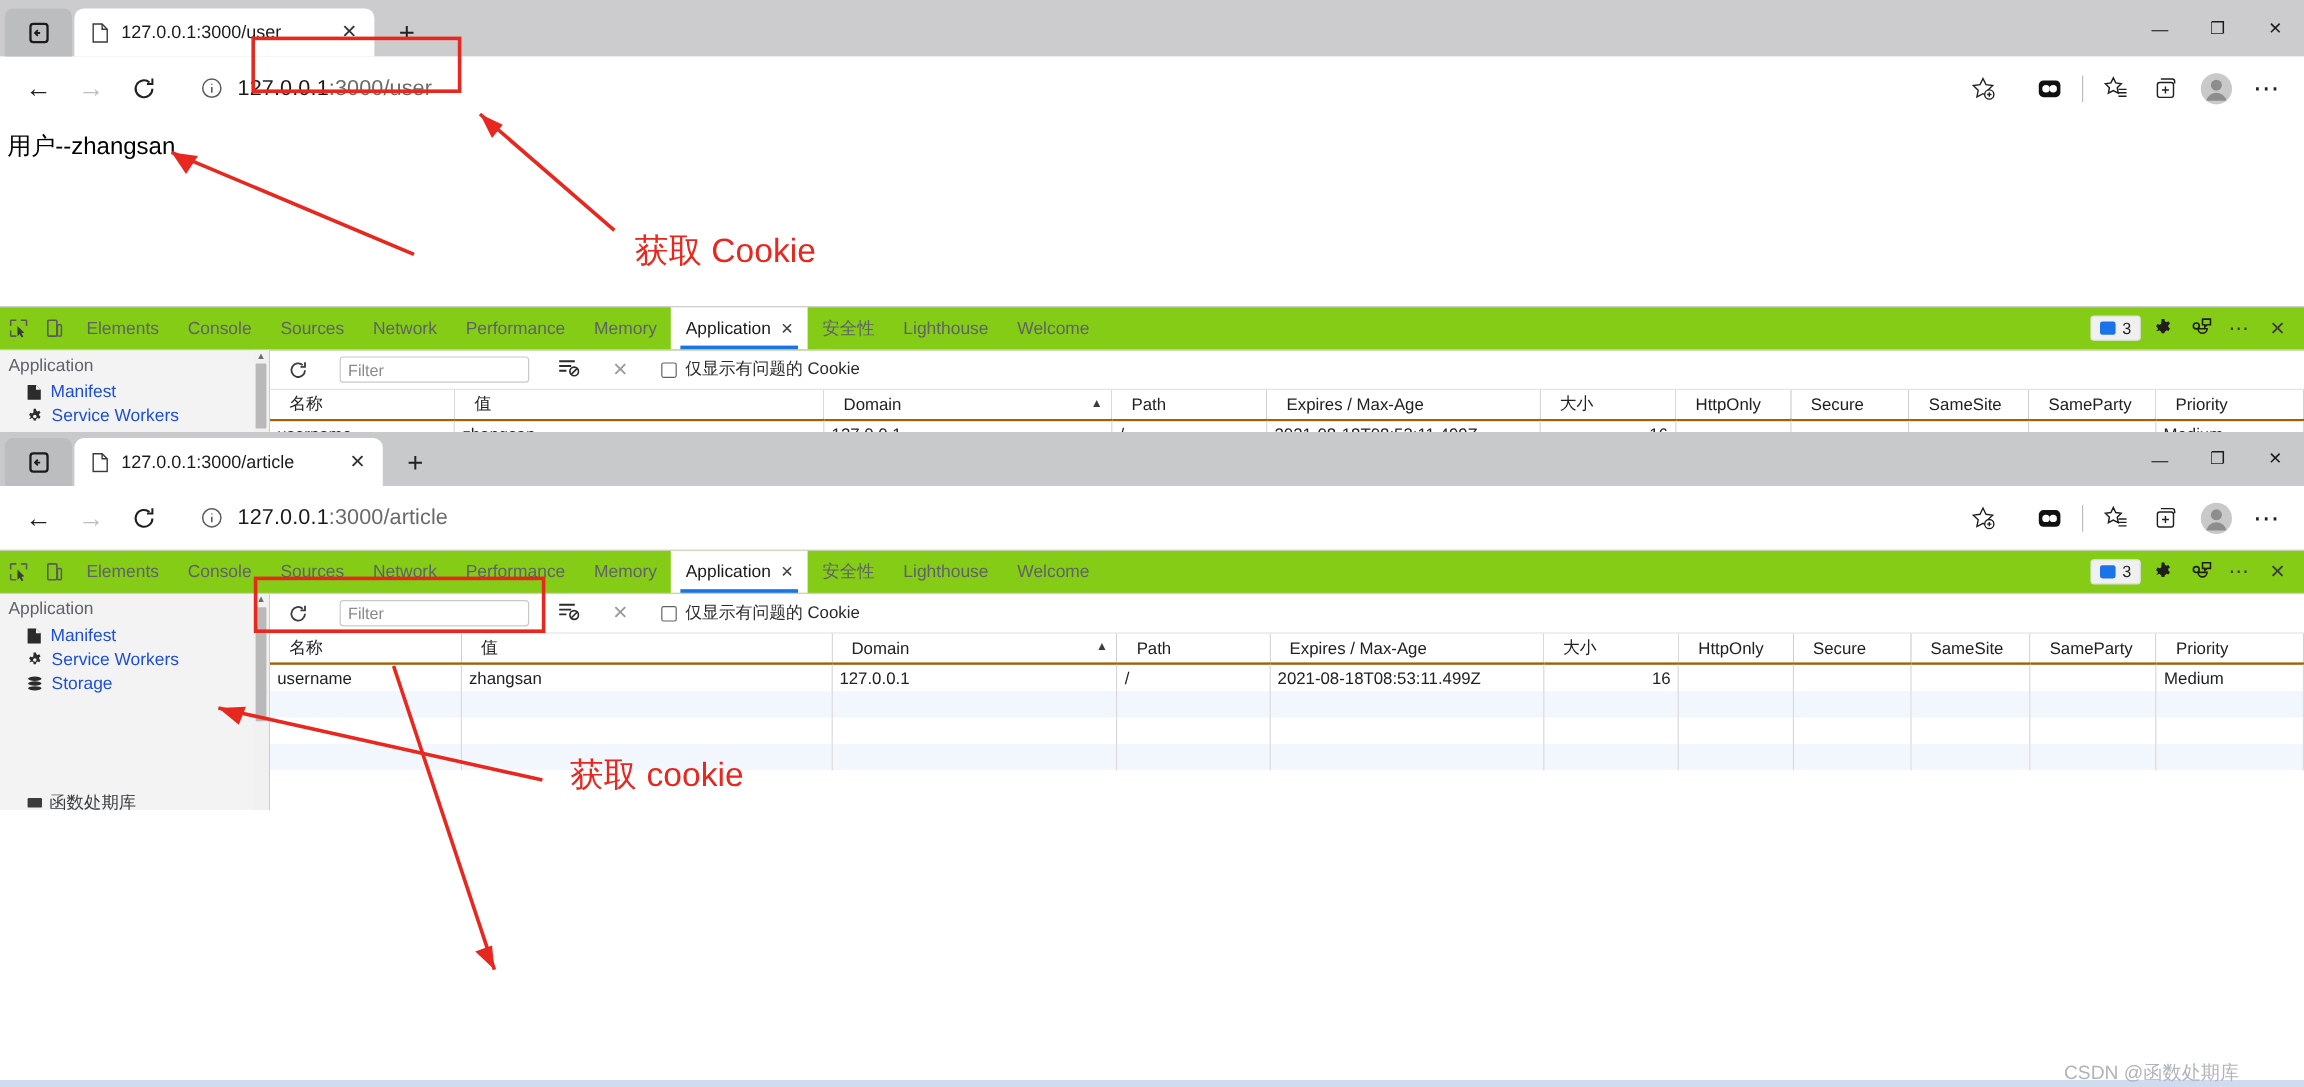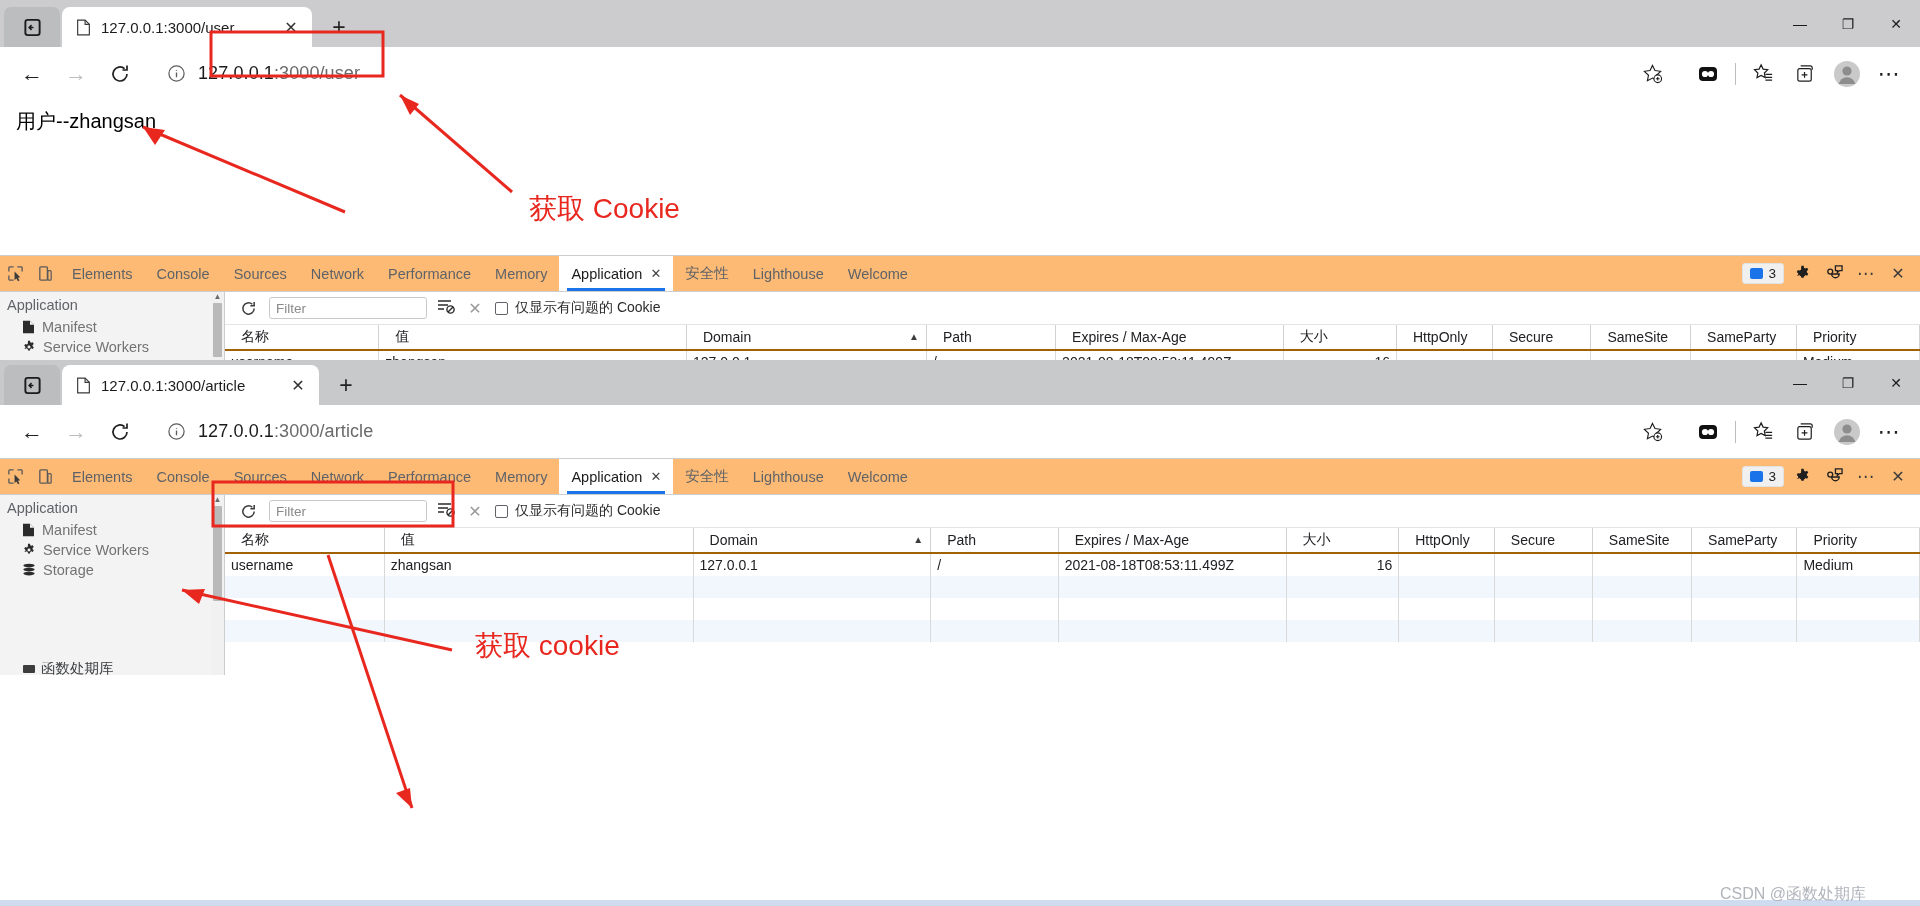--- a/index.html
+++ b/index.html
@@ -50,49 +50,49 @@
   .omni-info { width: 28px; height: 28px; display: flex; align-items: center; justify-content: center;
      color: #5c5c5c; }
   .omni-url { font-size: 18px; color: #1b1b1b; margin-left: 8px; letter-spacing: .1px; white-space: nowrap; }
   .omni-url .dim { color: #6a6a6a; }
   .omni-right { margin-left: auto; display: flex; align-items: center; }
   .toolicon { width: 42px; height: 40px; display: flex; align-items: center; justify-content: center; color: #1f1f1f; }
   .divider-v { width: 1px; height: 22px; background: #bdbdbd; margin: 0 6px; }
 
   
   .pagebody { background: #ffffff; }
-  .page-text { font-size: 20px; color: #000000; padding-left: 16px; padding-top: 8px; }
+  .page-text { font-size: 20px; color: #000000; padding-left: 6px; padding-top: 8px; }
 
   
   .devtools { background: #ffffff; border-top: 1px solid #cdcdcd; }
-  .dt-tabbar { height: 36px; background: #fdba74; display: flex; align-items: stretch;
+  .dt-tabbar { height: 36px; background: #84cc16; display: flex; align-items: stretch;
      border-bottom: 1px solid #cdcdcd; position: relative; }
   .dt-iconbtn { width: 30px; display: flex; align-items: center; justify-content: center; color: #5a5a5a; }
   .dt-tab { display: flex; align-items: center; padding: 0 12px; font-size: 14.5px; color: #5f6368;
      white-space: nowrap; position: relative; }
   .dt-tab.active { background: #ffffff; color: #1a1a1a; }
   .dt-tab.active::after { content: ""; position: absolute; left: 8px; right: 8px; bottom: 0; height: 3px; background: #1a73e8; }
   .dt-tab .x { margin-left: 8px; font-size: 13px; color: #444; }
   .dt-right { margin-left: auto; display: flex; align-items: center; padding-right: 8px; gap: 4px; }
   .issues-pill { display: flex; align-items: center; gap: 5px; padding: 2px 7px; border-radius: 3px;
       background: #f0f0f0; border: 1px solid #e2e2e2; font-size: 13.5px; color: #222; }
   .issues-square { width: 13px; height: 11px; background: #1a73e8; border-radius: 2px; position: relative; }
   .dt-act { width: 28px; height: 26px; display: flex; align-items: center; justify-content: center; color: #3c3c3c; }
 
   .dt-body { display: flex; background: #ffffff; }
   .dt-sidebar { width: 225px; background: #f3f3f3; border-right: 1px solid #cdcdcd;
       position: relative; flex-shrink: 0; }
   .dt-sidebar .sect { font-size: 14.5px; color: #5f6368; padding: 5px 0 4px 7px; }
-  .dt-item { display: flex; align-items: center; gap: 7px; padding: 2px 0 2px 22px; font-size: 14.5px; color: #737373; }
+  .dt-item { display: flex; align-items: center; gap: 7px; padding: 2px 0 2px 22px; font-size: 14.5px; color: #1d4ed8; }
   .scrollbar-v { position: absolute; right: 0; top: 0; width: 13px; height: 100%; background: #f1f1f1; }
   .scrollbar-v .thumb { position: absolute; left: 2px; width: 9px; background: #b9b9b9; border-radius: 1px; }
   .sb-arrow { position: absolute; left: 2px; top: 1px; width: 9px; text-align: center; font-size: 8px; color: #6b6b6b; line-height: 8px; }
 
   .dt-main { flex: 1; min-width: 0; }
-  .dt-toolrow { height: 33px; display: flex; align-items: center; gap: 10px; padding: 0 6px 0 12px;
+  .dt-toolrow { height: 33px; display: flex; align-items: center; gap: 24px; padding: 0 6px 0 12px;
       border-bottom: 1px solid #e4e4e4; background: #ffffff; }
   .refresh-btn { width: 22px; display:flex; align-items:center; justify-content:center; color:#3c3c3c; font-size: 17px; }
   .filter-input { width: 158px; height: 22px; border: 1px solid #c9c9c9; border-radius: 3px;
       font-size: 13.5px; color: #8a8a8a; display: flex; align-items: center; padding: 0 6px; background: #fff; }
   .clear-x { color: #9a9a9a; font-size: 16px; width: 20px; text-align: center; }
   .chk-wrap { display: flex; align-items: center; gap: 7px; font-size: 14px; color: #2b2b2b; }
   .chkbox { width: 13px; height: 13px; border: 1.4px solid #5f6368; border-radius: 2px; background: #fff; }
 
   table.cookies { width: 100%; border-collapse: collapse; table-layout: fixed; }
   table.cookies th {

